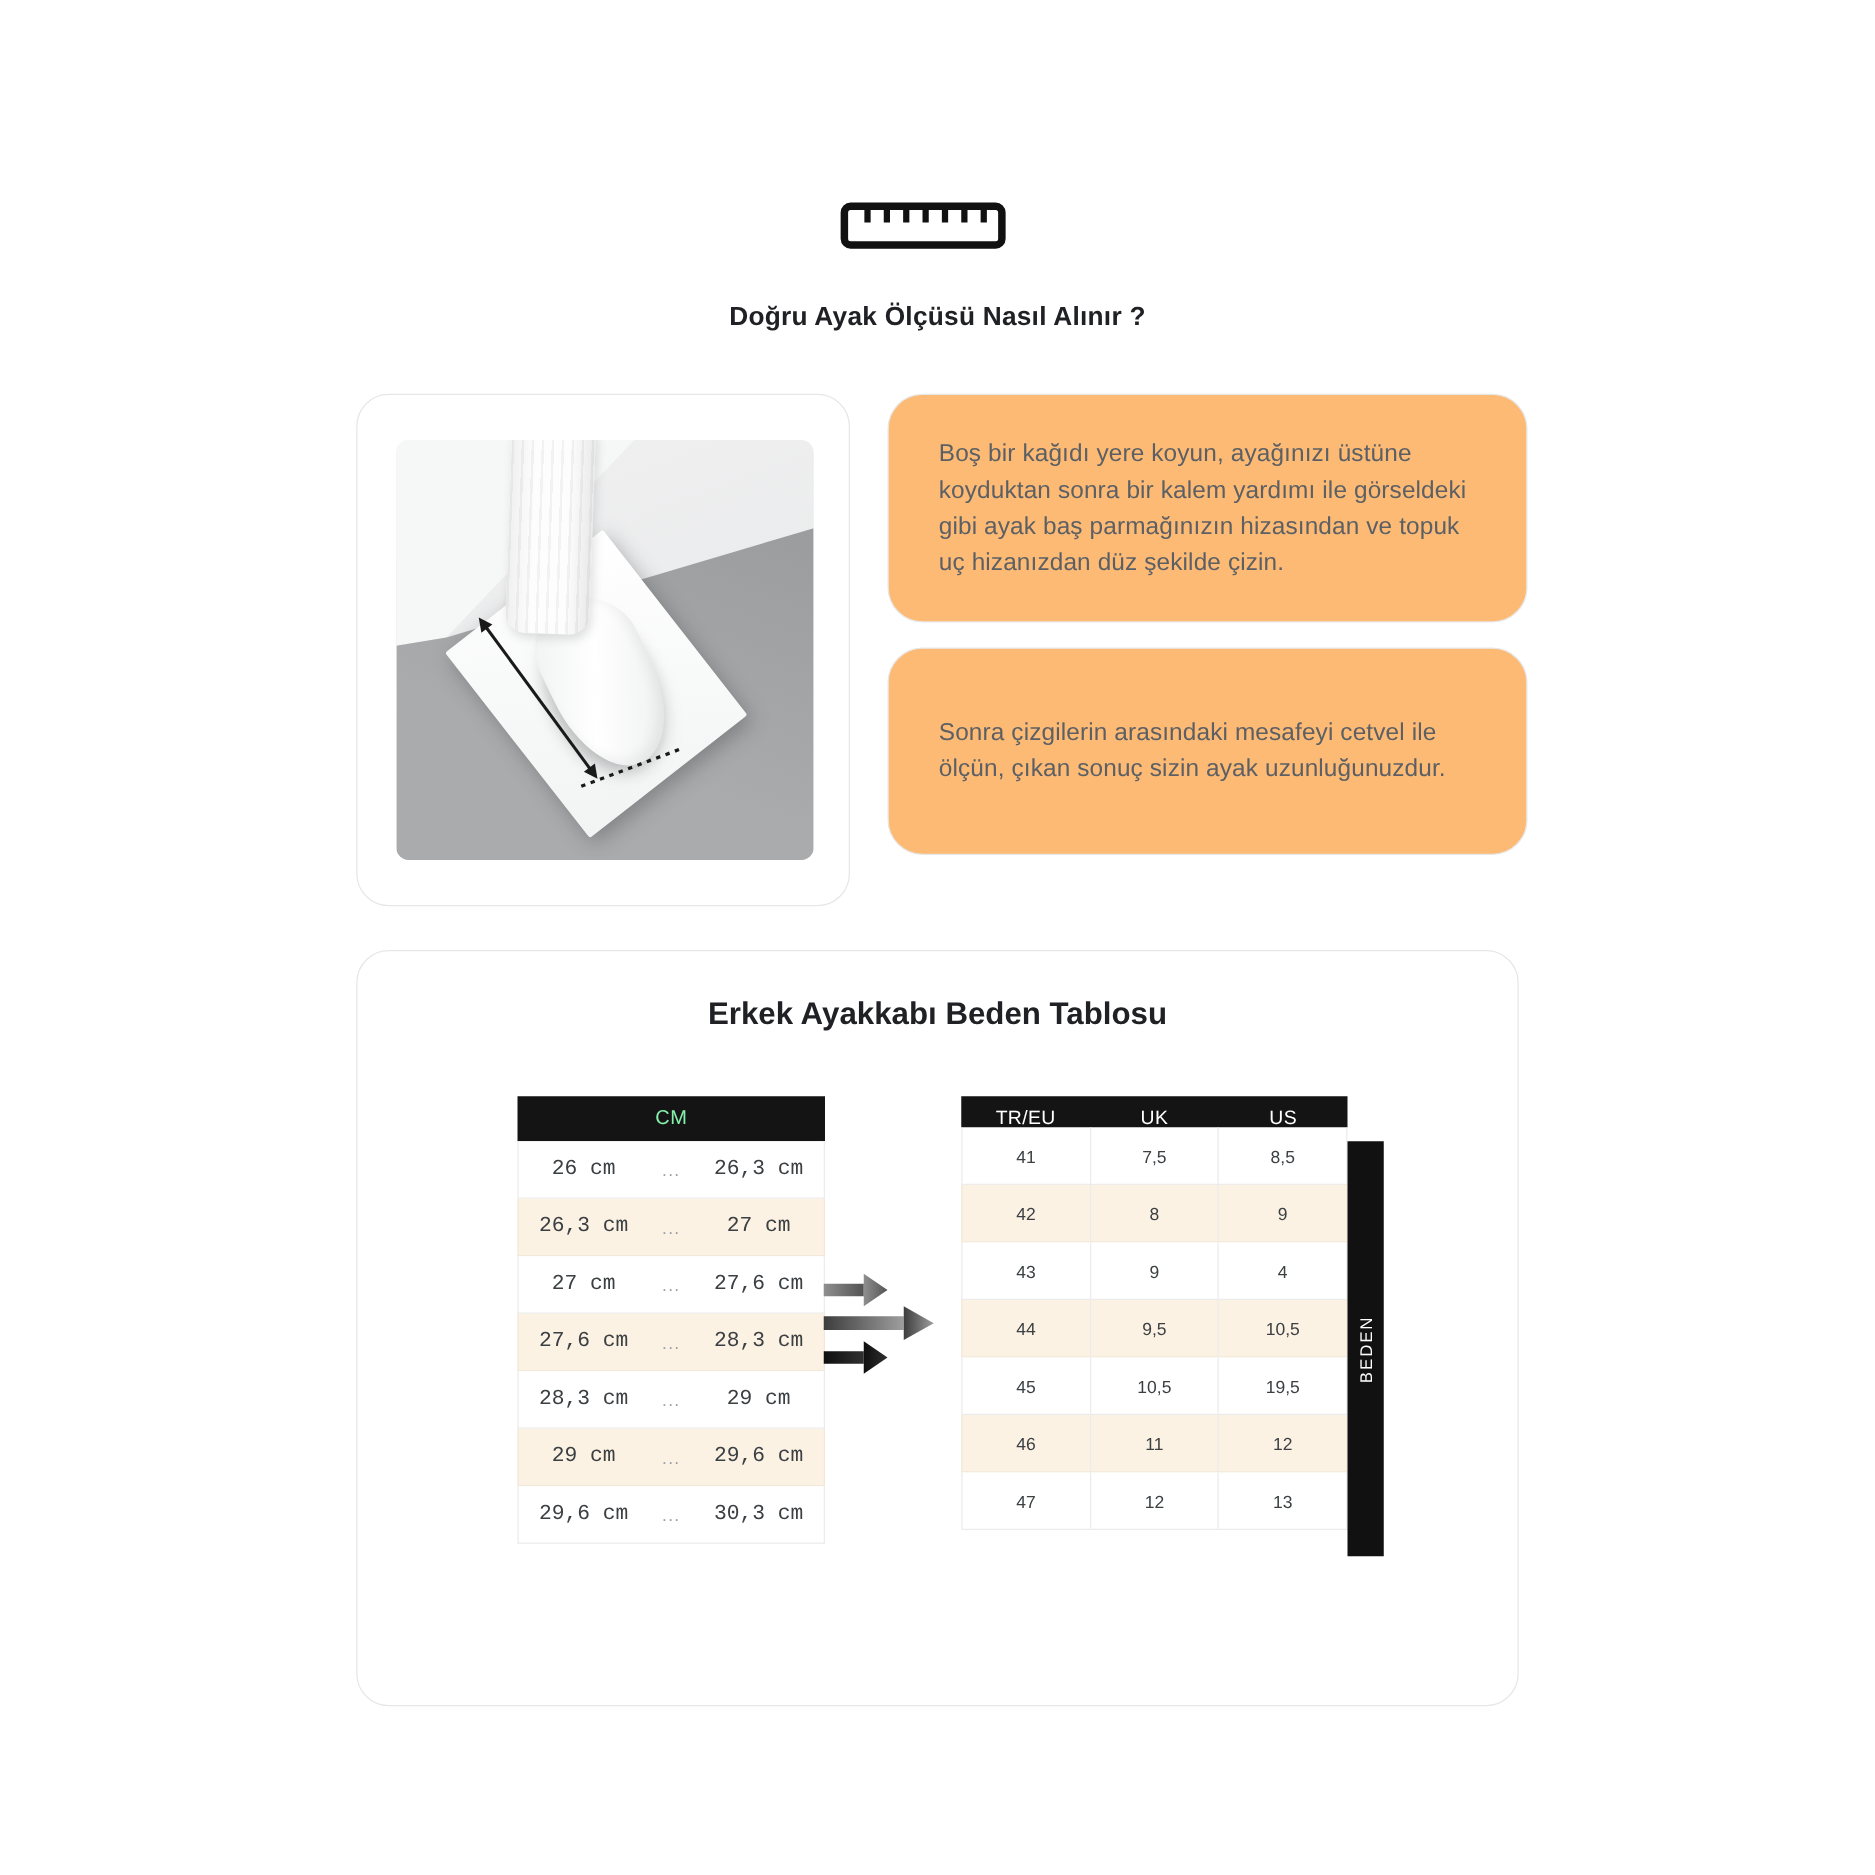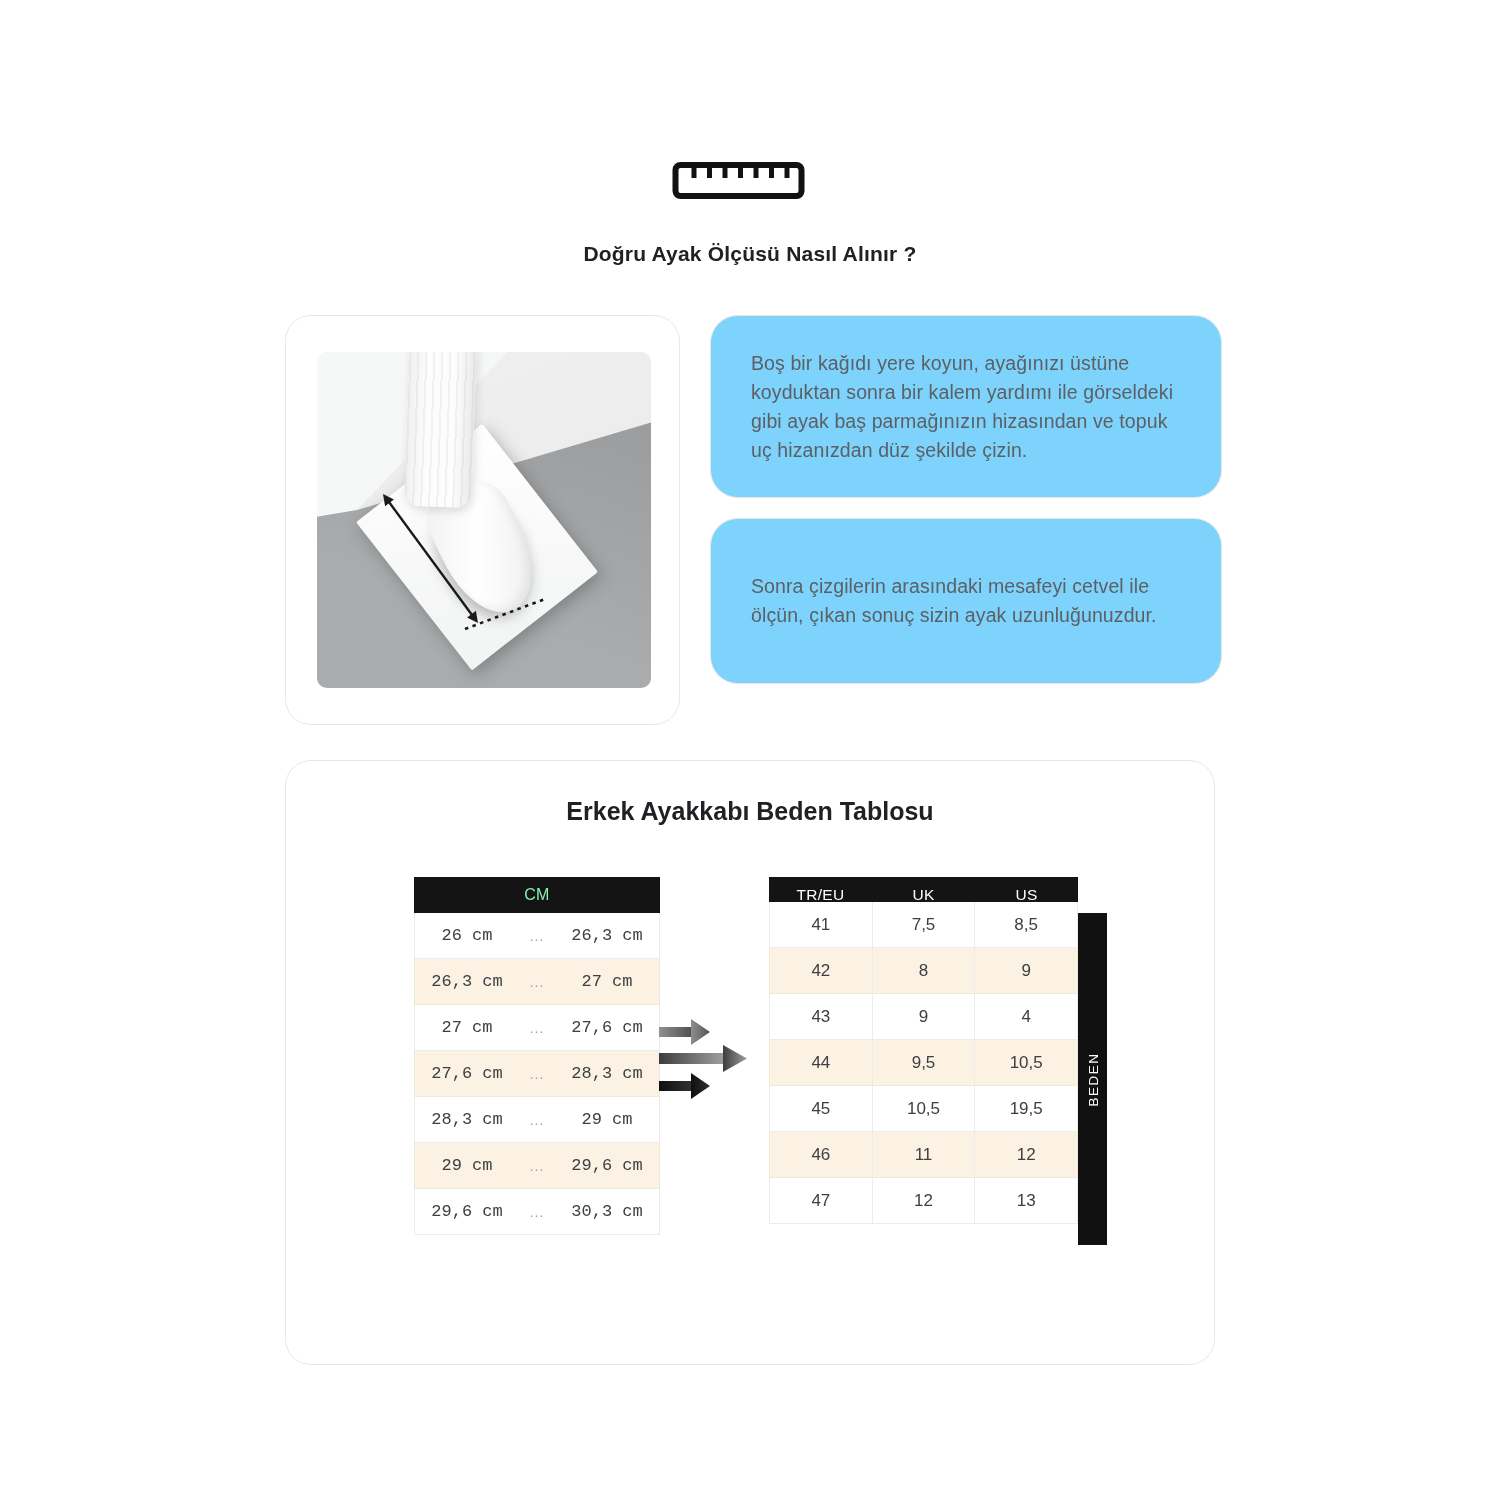--- a/index.html
+++ b/index.html
@@ -52,21 +52,21 @@
   }
   .leg::before{
     content:"";position:absolute;inset:0;border-radius:inherit;
     background:
       repeating-linear-gradient(90deg,rgba(0,0,0,.045) 0 2px,transparent 2px 8px),
       linear-gradient(90deg,rgba(0,0,0,.05),transparent 30%,transparent 70%,rgba(0,0,0,.08));
   }
   .measure-svg{position:absolute;inset:0;width:100%;height:100%;}
   .text-card{
     position:absolute;left:710px;width:512px;border:1px solid #e7e7e7;border-radius:28px;
-    box-sizing:border-box;display:flex;align-items:center;padding:0 44px 0 40px;background:#7dd3fc;
+    box-sizing:border-box;display:flex;align-items:center;padding:0 44px 0 40px;background:#fdba74;
   }
   .text-card-1{top:315px;height:183px;}
   .text-card-2{top:518px;height:166px;}
   .text-card p{margin:0;font-size:19.5px;line-height:29px;color:#5c6065;letter-spacing:.1px;}
   
   .size-card{
     position:absolute;left:285px;top:760px;width:930px;height:605px;
     border:1px solid #e7e7e7;border-radius:26px;box-sizing:border-box;background:#fff;
   }
   .size-title{
@@ -89,21 +89,21 @@
   .arrows-icon{position:absolute;left:372px;top:250px;width:100px;height:92px;}
   .size-table{position:absolute;left:483px;top:116px;width:309px;}
   .size-header{display:flex;height:25px;background:#141414;}
   .size-header span{flex:1;color:#fff;text-align:center;line-height:36px;font-size:15.5px;font-weight:500;letter-spacing:.3px;}
   .size-row{
     height:46px;display:flex;background:#fff;border:1px solid #ececec;border-top:none;box-sizing:border-box;
   }
   .size-body .size-row:nth-child(even){background:#fcf2e4;border-color:#f1e8da;}
   .size-row span{
     flex:1;display:flex;align-items:center;justify-content:center;
-    font-size:17px;color:#3c4043;border-right:1px solid #ececec;
+    font-size:14px;color:#3c4043;border-right:1px solid #ececec;
   }
   .size-row span:last-child{border-right:none;}
   .beden-bar{
     position:absolute;left:792px;top:152px;width:29px;height:332px;background:#111111;
     display:flex;align-items:center;justify-content:center;
   }
   .beden-bar span{
     transform:rotate(-90deg);color:#ffffff;font-size:13.5px;font-weight:500;
     letter-spacing:1.5px;white-space:nowrap;
   }

